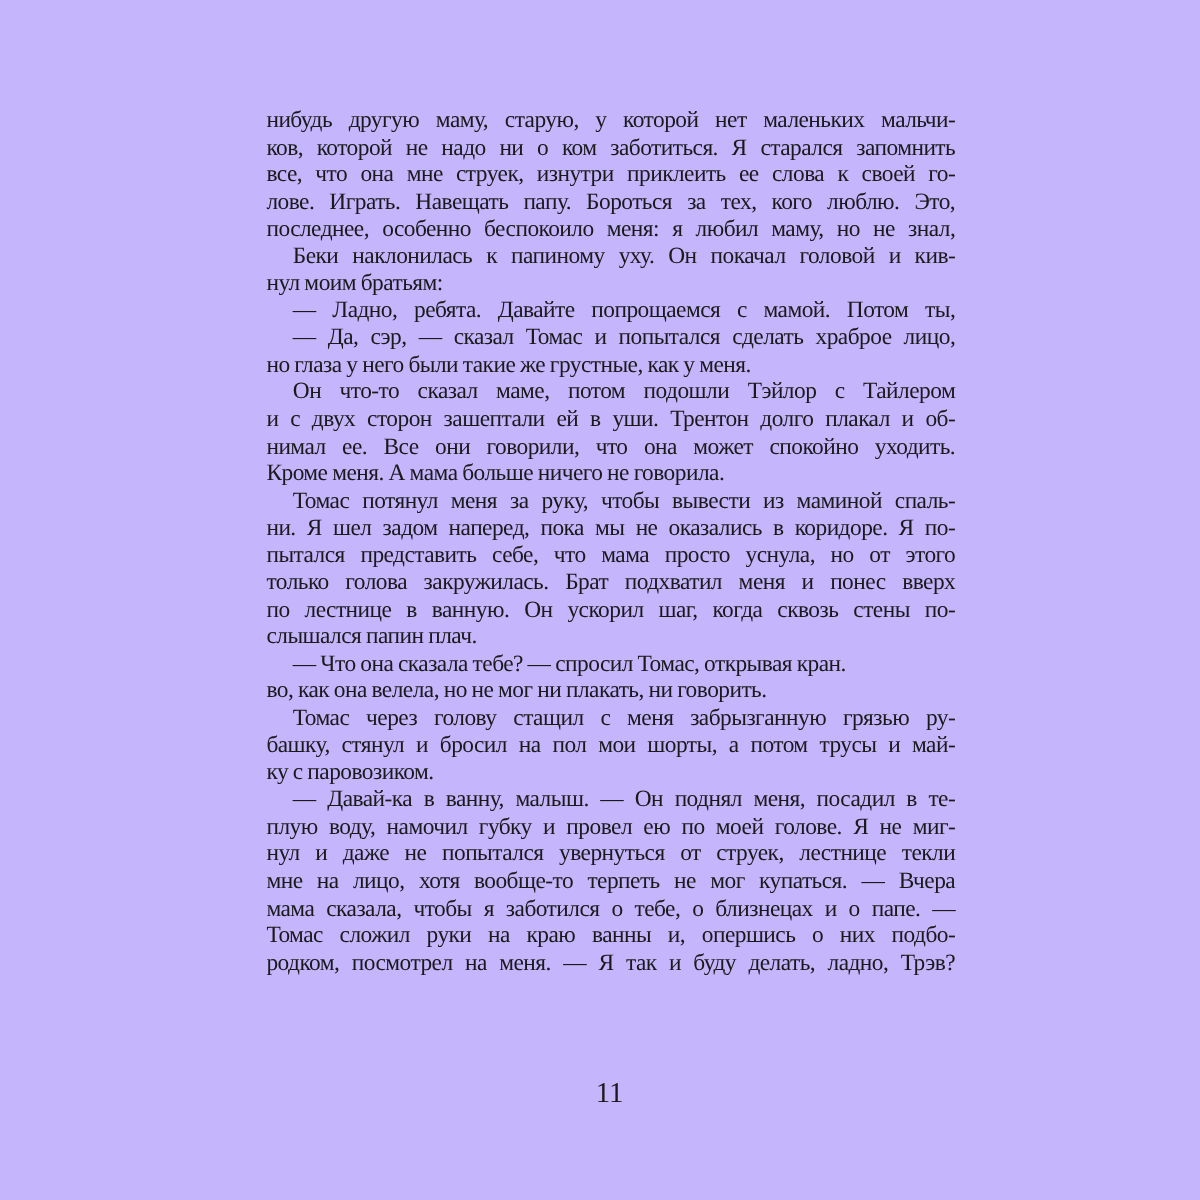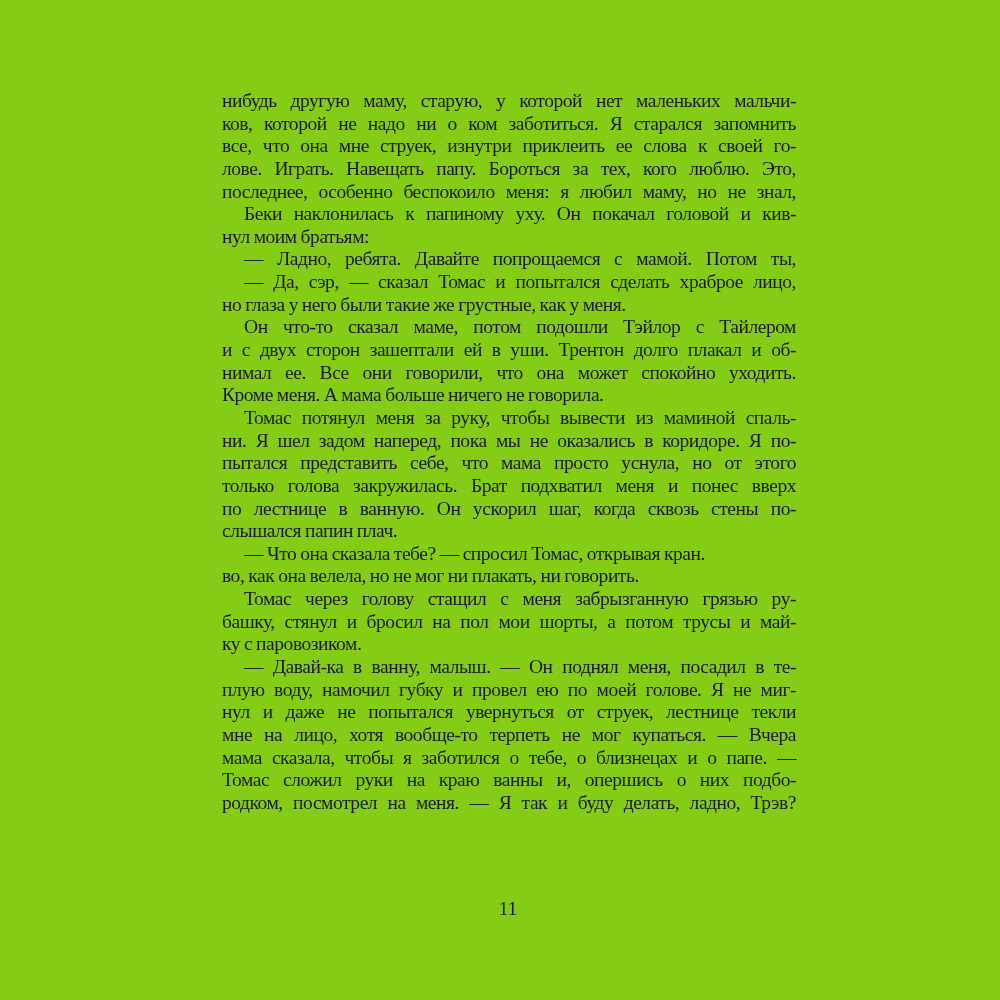--- a/index.html
+++ b/index.html
@@ -1,18 +1,18 @@
 <!DOCTYPE html>
 <html><head>
 <meta charset="utf-8">
 <style>
   html, body { margin: 0; padding: 0; background: #ffffff; }
   body { width: 1000px; height: 1000px; position: relative; overflow: hidden; }
   .page {
-    position: absolute; left: 0; top: 0; width: 1000px; height: 1000px; background: #84cc16;
+    position: absolute; left: 0; top: 0; width: 1000px; height: 1000px; background: #c4b5fd;
   }
   .text-block {
     position: absolute;
     left: 222px;
     top: 90px;
     width: 574px;
     font-family: "Liberation Serif", "DejaVu Serif", serif;
     font-size: 19.5px;
     line-height: 22.65px;
     color: #1a1a1a;
@@ -27,21 +27,21 @@
     word-spacing: -0.5px;
   }
   .line.last { text-align-last: left; }
   .line.indent { padding-left: 22px; }
   .page-number {
     position: absolute;
     left: 460px; width: 96px;
     top: 898px;
     text-align: center;
     font-family: "Liberation Serif", "DejaVu Serif", serif;
-    font-size: 19px;
+    font-size: 24px;
     color: #1a1a1a;
   }
 </style>
 </head>
 <body>
 
 <div class="page">
   <div class="text-block" id="text-block">
       <span class="line">нибудь другую маму, старую, у которой нет маленьких мальчи-</span>
       <span class="line">ков, которой не надо ни о ком заботиться. Я старался запомнить</span>

